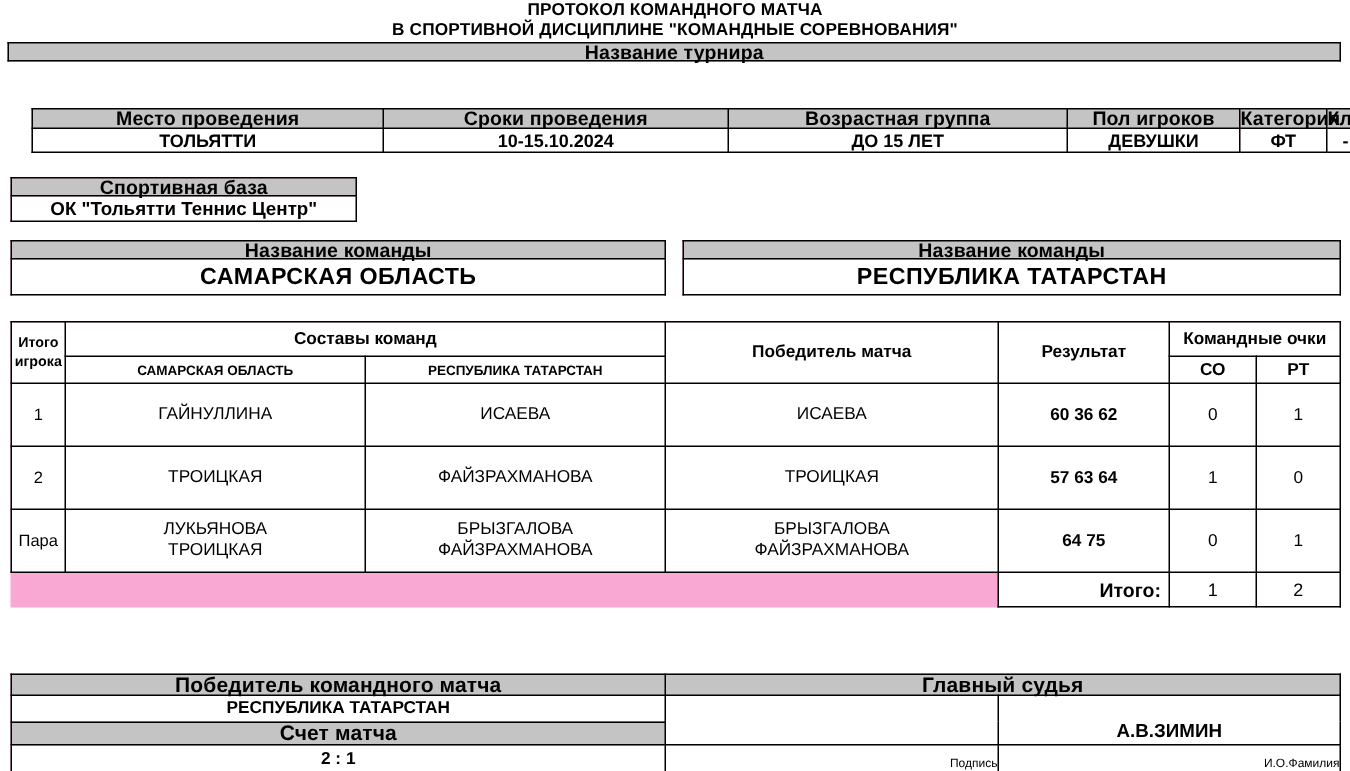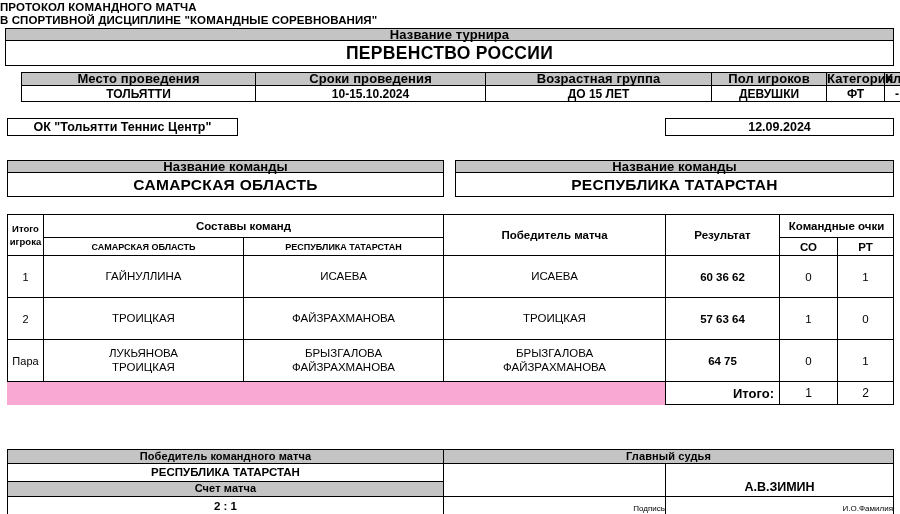--- a/index.html
+++ b/index.html
@@ -11,20 +11,21 @@
     width: 900px;
     height: 514px;
     font-family: "Liberation Sans", sans-serif;
     color: #000000;
     position: relative;
     overflow: hidden;
   }
 
   
   .doc-title {
+    text-align: center;
     font-weight: bold;
     font-size: 11.5px;
     line-height: 13px;
     letter-spacing: 0.1px;
     padding-top: 1px;
   }
   .doc-title div { white-space: nowrap; }
 
   
   .tbl {
@@ -109,21 +110,21 @@
     padding-right: 5px !important;
     font-size: 12px;
     font-weight: bold;
     height: 22px;
   }
   .wrap-main td.total { height: 22px; font-size: 12px; font-weight: normal; }
 
   
   .wrap-bottom { position: absolute; left: 7px; top: 449px; width: 887px; }
   .wrap-bottom table { width: 100%; }
-  .wrap-bottom .lbl { height: 13px; line-height: 13px; font-size: 11px; }
+  .wrap-bottom .lbl { height: 13px; line-height: 13px; font-size: 14px; }
   .wrap-bottom .val { height: 15px; font-size: 11.5px; }
   .wrap-bottom .judge-name {
     height: 30px;
     font-size: 12.5px;
     vertical-align: bottom;
     padding-bottom: 2px;
   }
   .wrap-bottom .small-cap {
     font-size: 8px;
     font-weight: normal;
@@ -139,23 +140,20 @@
 <div class="doc-title">
   <div>ПРОТОКОЛ КОМАНДНОГО МАТЧА</div>
   <div>В СПОРТИВНОЙ ДИСЦИПЛИНЕ "КОМАНДНЫЕ СОРЕВНОВАНИЯ"</div>
 </div>
 
 <div class="wrap-tourn">
   <table class="tbl" style="width:100%">
     <tbody>
         <tr>
           <td class="lbl">Название турнира</td>
-        </tr>
-    <tr>
-          <td class="val">ПЕРВЕНСТВО РОССИИ</td>
         </tr>
   </tbody>
     </table>
 </div>
 
 <div class="wrap-info">
   <table class="tbl" style="width:100%">
     <colgroup>
       <col style="width:234px">
         <col style="width:230px">
@@ -181,33 +179,33 @@
       <td class="val">ФТ</td>
       <td class="val">-</td>
     </tr>
   </tbody>
     </table>
 </div>
 
 <div class="wrap-base">
   <table class="tbl" style="width:100%">
     <tbody>
+        <tr>
+          <td class="lbl">Спортивная база</td>
+        </tr>
     <tr>
           <td class="val">ОК "Тольятти Теннис Центр"</td>
         </tr>
   </tbody>
     </table>
 </div>
 
 <div class="wrap-date">
   <table class="tbl" style="width:100%">
     <tbody>
-    <tr>
-          <td class="val">12.09.2024</td>
-        </tr>
   </tbody>
     </table>
 </div>
 
 <div class="wrap-team-l">
   <table class="tbl" style="width:100%">
     <tbody>
         <tr>
           <td class="lbl">Название команды</td>
         </tr>

